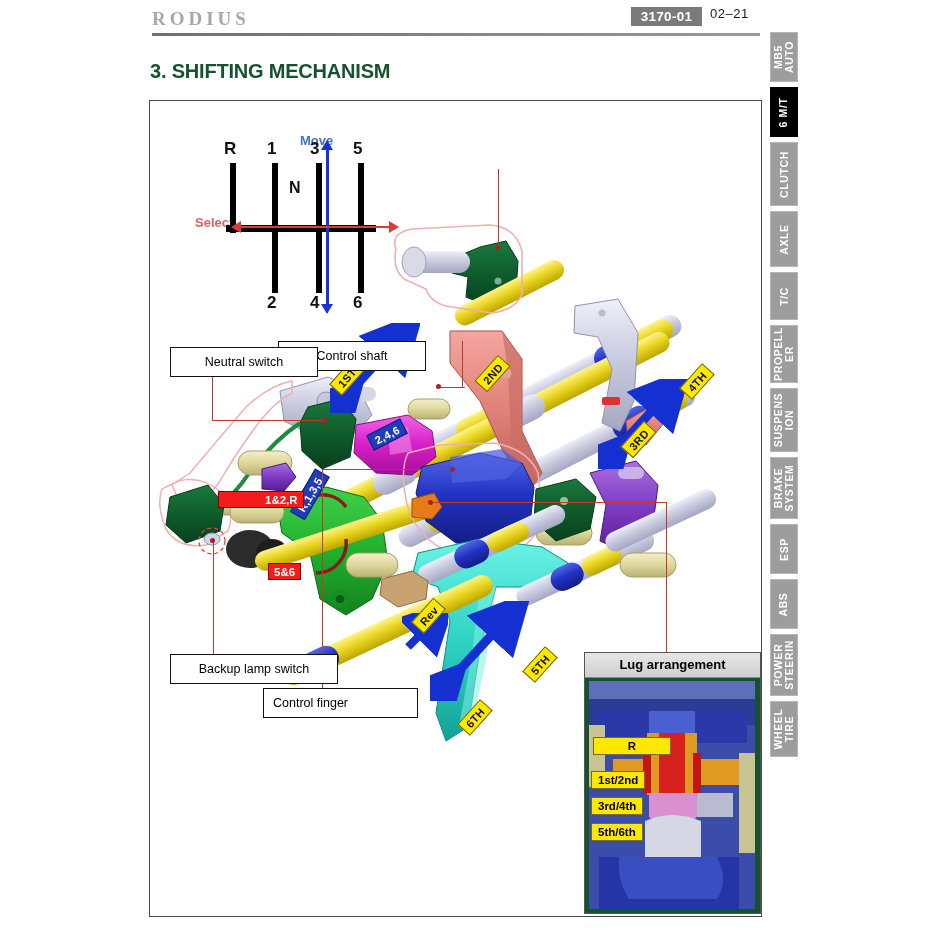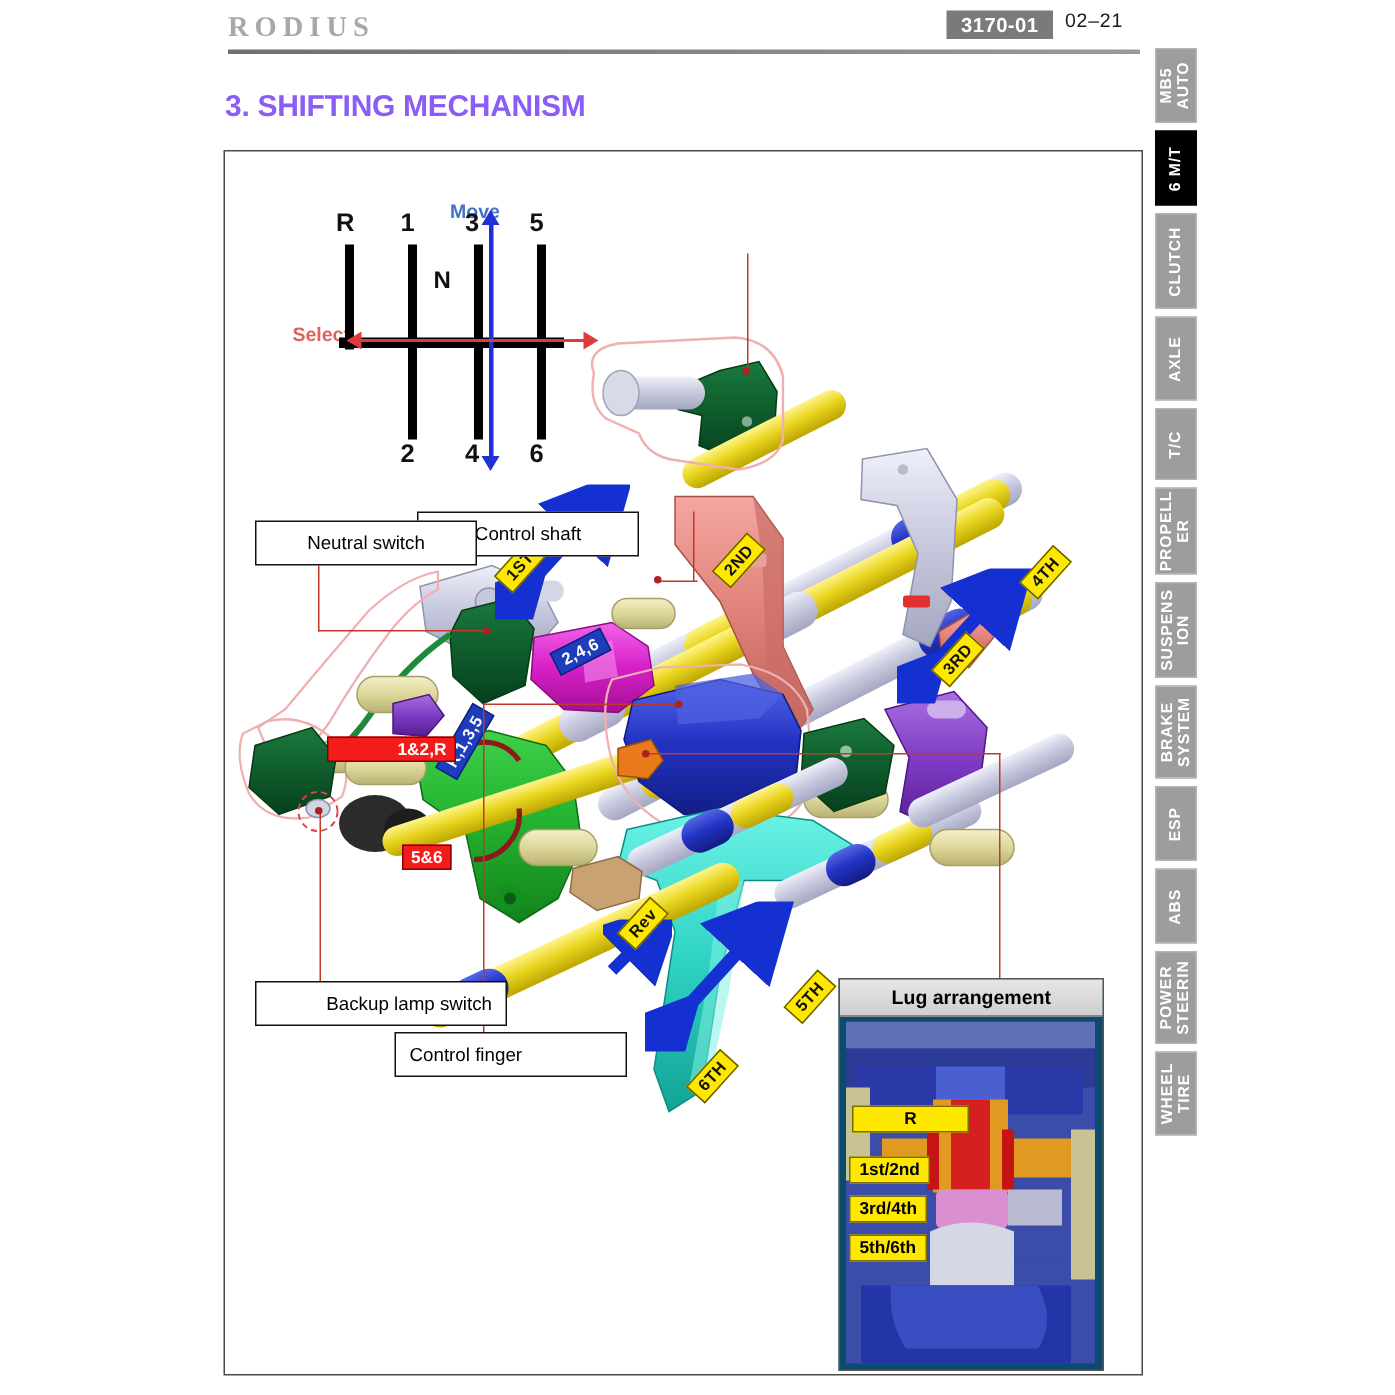--- a/index.html
+++ b/index.html
@@ -32,21 +32,21 @@
     text-align:center;line-height:19px;
   }
   .page-no{
     position:absolute;left:710px;top:6px;
     font-size:13px;color:#1a1a1a;letter-spacing:.5px;
   }
 
   
   .section-title{
     position:absolute;left:150px;top:60px;
-    font-size:20px;font-weight:bold;color:#8b5cf6;letter-spacing:-.2px;
+    font-size:20px;font-weight:bold;color:#14532d;letter-spacing:-.2px;
   }
 
   
   .frame{
     position:absolute;left:149px;top:100px;
     width:611px;height:815px;
     border:1.5px solid #4a4a4a;
     background:#ffffff;
     overflow:hidden;
   }
@@ -116,22 +116,22 @@
   .rtag{
     position:absolute;background:#f41b1b;border:1px solid #8a0000;
     color:#fff;font-size:11.5px;font-weight:bold;
     padding:1.5px 5px;z-index:22;white-space:nowrap;
   }
   
   .marrow{position:absolute;z-index:21;}
 
   
   .lugpanel{
-    position:absolute;left:409px;top:551px;width:175px;height:260px;
-    border:1.4px solid #555;background:#0c4a6e;z-index:35;
+    position:absolute;left:434px;top:551px;width:175px;height:260px;
+    border:1.4px solid #555;background:#14532d;z-index:35;
   }
   .lug-title{
     height:24px;line-height:24px;text-align:center;
     background:linear-gradient(#e6e6e6,#cfcfcf);
     border-bottom:1px solid #888;
     font-size:13px;font-weight:bold;color:#000;
   }
   .lug-img{position:absolute;left:4px;top:28px;width:166px;height:228px;background:#3b4da8;overflow:hidden;}
   .lug-label{
     position:absolute;background:#ffe800;border:1px solid #7a6c00;
@@ -439,21 +439,21 @@
     <div class="leader leader-v" style="left:172px;top:368px;height:221px;"></div>
     <div class="leader leader-h" style="left:172px;top:368px;width:131px;"></div>
     <div class="dot" style="left:300px;top:366px;"></div>
 
     <div class="leader leader-h" style="left:281px;top:401px;width:236px;"></div>
     <div class="leader leader-v" style="left:516px;top:401px;height:150px;"></div>
     <div class="dot" style="left:278px;top:399px;"></div>
 
     <div class="callout" style="left:128px;top:212px;width:128px;text-align:center;margin-top:28px;">Control shaft</div>
     <div class="callout" style="left:20px;top:246px;width:128px;text-align:center;">Neutral switch</div>
-    <div class="callout" style="left:20px;top:553px;width:148px;text-align:right;">Backup lamp switch</div>
+    <div class="callout" style="left:20px;top:553px;width:148px;text-align:center;">Backup lamp switch</div>
     <div class="callout" style="left:113px;top:587px;width:135px;text-align:left;">Control finger</div>
 
     <div class="lugpanel">
       <div class="lug-title">Lug arrangement</div>
       <div class="lug-img">
         <svg width="166" height="228" viewBox="0 0 166 228">
           <rect x="0" y="0" width="166" height="228" fill="#3b4da8"></rect>
           <rect x="0" y="0" width="166" height="18" fill="#5e6fb8"></rect>
           <rect x="0" y="18" width="166" height="26" fill="#2c3c96"></rect>
           <rect x="8" y="30" width="150" height="34" fill="#2a38a8"></rect>

